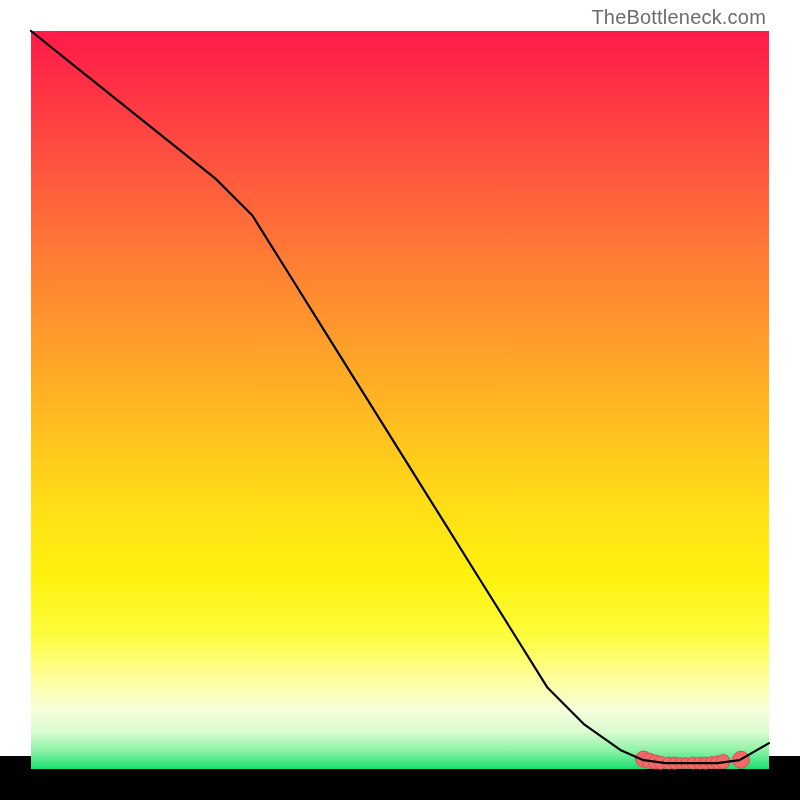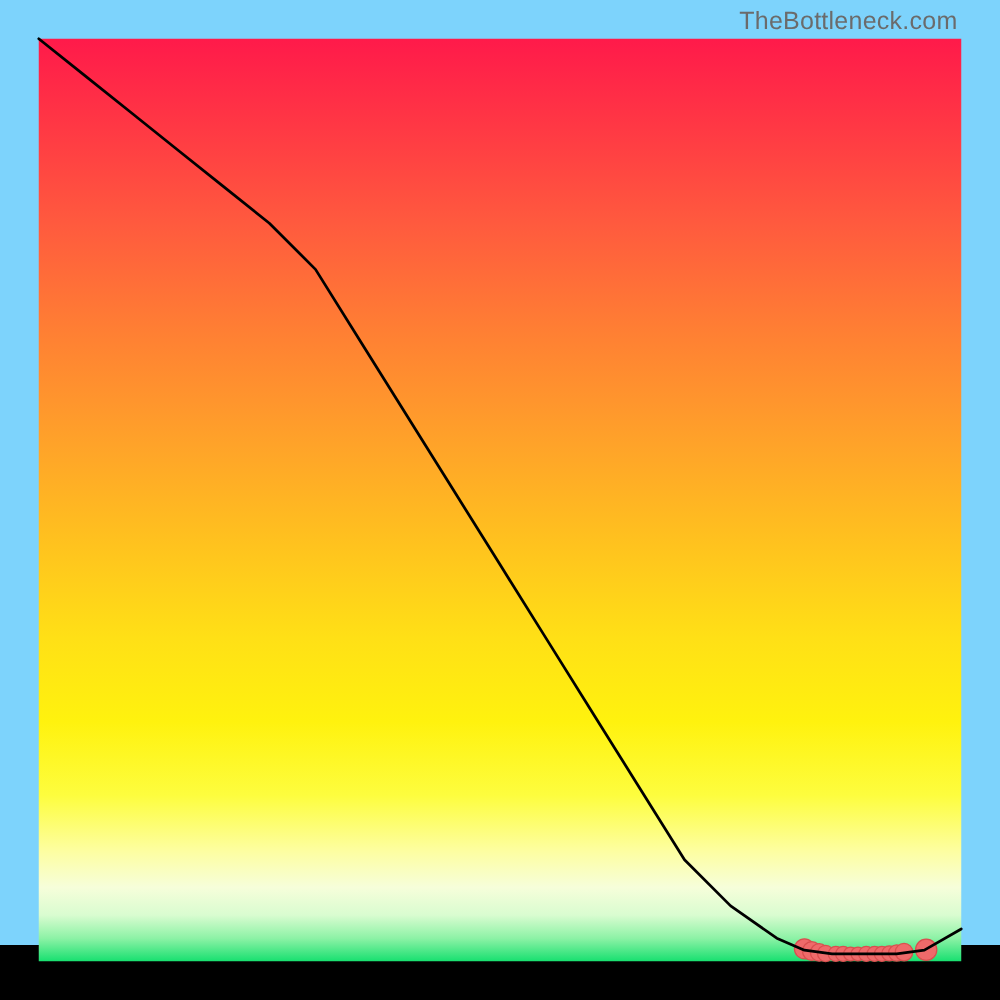--- a/index.html
+++ b/index.html
@@ -7,21 +7,21 @@
     padding: 0;
     width: 800px;
     height: 800px;
     background: #000;
     overflow: hidden;
   }
   .chart-container {
     position: relative;
     width: 800px;
     height: 756px;
-    background: #7dd3fc;
+    background: #ffffff;
   }
   .plot-area {
     position: absolute;
     left: 31px;
     top: 31px;
     width: 738px;
     height: 738px;
     
     background: linear-gradient(to bottom,
       #ff1a4a 0%,

